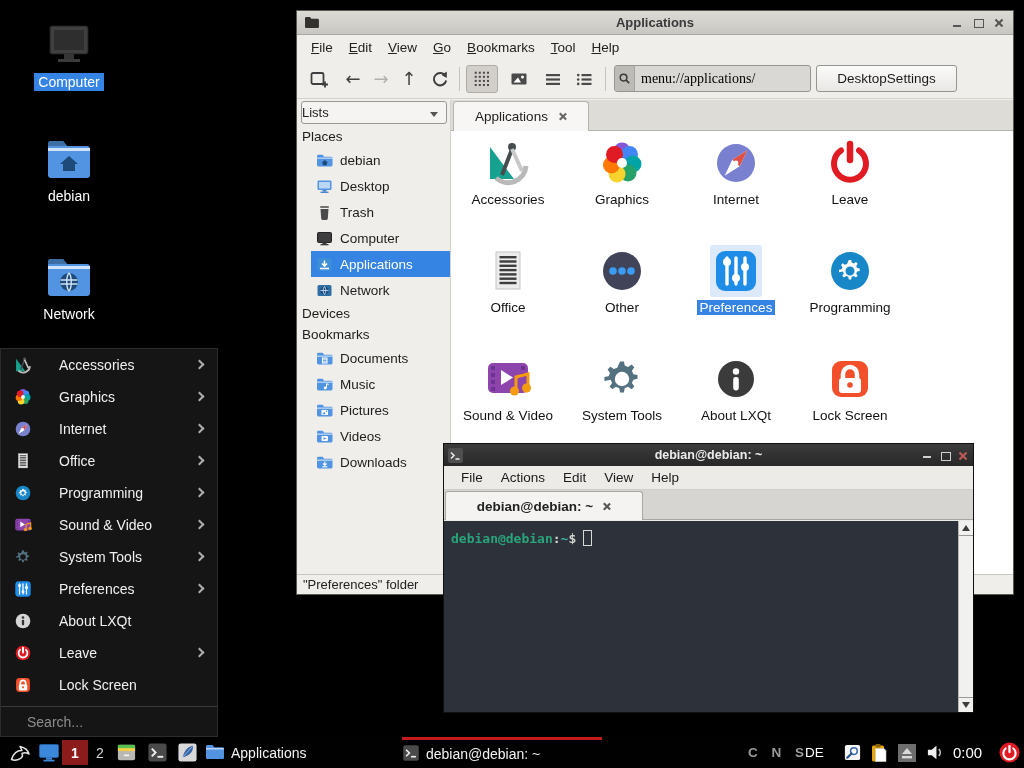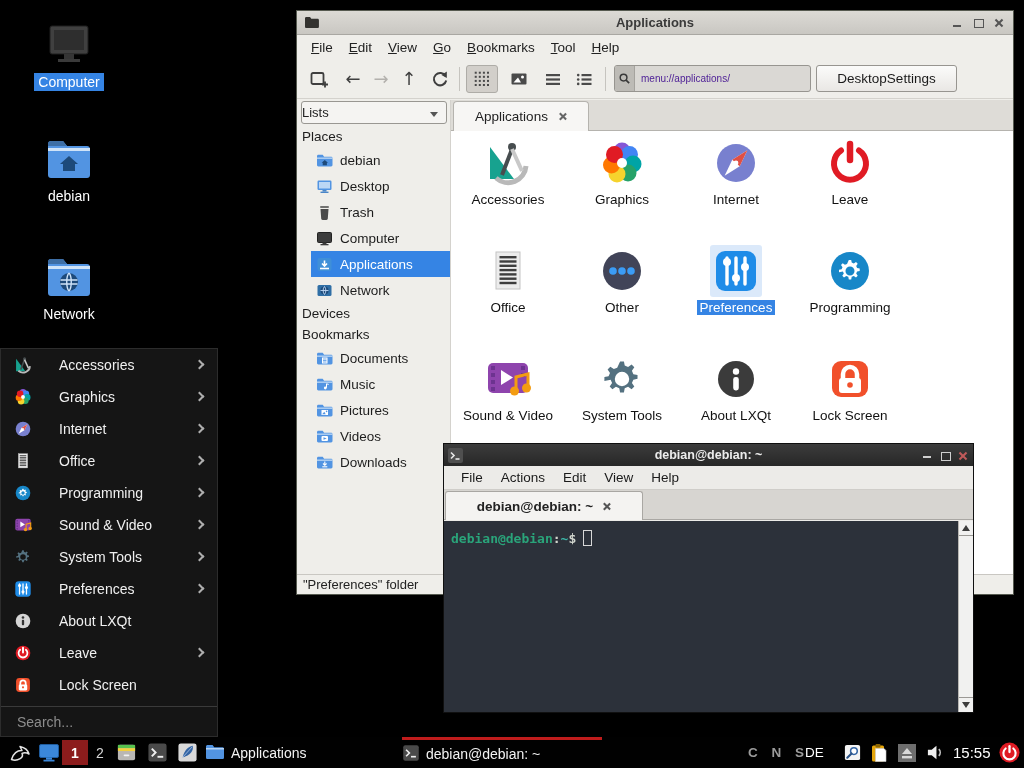--- a/index.html
+++ b/index.html
@@ -17,21 +17,21 @@
   .startmenu { position:absolute; left:0; top:348px; width:218px; height:389px;
                background:#151515; border:1px solid #2c2c2c; z-index:30; }
   .sm-item { position:relative; height:32px; display:flex; align-items:center; color:#f0f0f0; font-size:14px; }
   .sm-item .mi { width:20px; height:20px; margin-left:12px; flex:none; }
   .sm-item .ml { margin-left:26px; white-space:nowrap; }
   .chev { width:7px; height:7px; border-top:2px solid #aeaeae; border-right:2px solid #aeaeae;
           transform:rotate(45deg); position:absolute; right:14px; top:12px; }
   .sm-search { position:absolute; left:0; bottom:0; width:100%; height:30px; border-top:1px solid #3a3a3a;
                display:flex; align-items:center; }
   .sm-search input { background:transparent; border:none; outline:none; color:#f9a8d4;
-                     font-size:14px; margin-left:16px; width:190px; font-family:inherit; }
+                     font-size:14px; margin-left:26px; width:190px; font-family:inherit; }
   .sm-search input::placeholder { color:#8d8d8d; }
 
   
   .ctrl { display:inline-block; position:relative; width:12px; height:12px; margin-left:9px; }
   .c-min::after { content:""; position:absolute; left:2px; bottom:2px; width:8px; height:2px; background:currentColor; }
   .c-max::after { content:""; position:absolute; left:2px; top:2px; width:8px; height:7px; border:1.5px solid currentColor; }
   .c-close::before,.c-close::after { content:""; position:absolute; left:5px; top:1px; width:2px; height:10px; background:currentColor; }
   .c-close::before { transform:rotate(45deg); } .c-close::after { transform:rotate(-45deg); }
 
   
@@ -47,22 +47,22 @@
   .fm-menubar .mi::first-letter { text-decoration:underline; }
   .fm-toolbar { height:40px; position:relative; background:#efeeea; border-bottom:1px solid #d4d2cd; }
   .tbtn { position:absolute; top:6px; height:28px; display:flex; align-items:center; justify-content:center; color:#3f3f3f; }
   .tbtn.active { background:#d2cfca; border:1px solid #aeaca7; border-radius:3px; }
   .tbtn .uarrow { font-size:18px; line-height:1; font-family:"DejaVu Sans",sans-serif; }
   .tsep { position:absolute; top:8px; width:1px; height:24px; background:#c6c4bf; }
   .addr { position:absolute; left:317px; top:6px; width:197px; height:27px; border:1px solid #979590;
           border-radius:3px; background:#dad8d4; display:flex; align-items:center; overflow:hidden; }
   .addr .aicon { width:20px; height:100%; background:#bdbbb6; border-right:1px solid #a5a39e;
                  display:flex; align-items:center; justify-content:center; flex:none; }
-  .addr input { border:none; outline:none; background:transparent; font-size:10px; color:#4c1d95;
-                padding-left:6px; width:170px; font-family:Liberation Sans, sans-serif; }
+  .addr input { border:none; outline:none; background:transparent; font-size:14px; color:#000000;
+                padding-left:6px; width:170px; font-family:Liberation Serif, serif; }
   .dsbtn { position:absolute; left:519px; top:6px; width:141px; height:27px; border:1px solid #979590;
            border-radius:3px; background:linear-gradient(#fbfbfa,#e9e7e4); font-size:13.5px; color:#1a1a1a;
            display:flex; align-items:center; justify-content:center; }
   .fm-main { position:absolute; left:0; top:89px; right:0; bottom:20px; }
   .fm-side { position:absolute; left:0; top:0; width:154px; height:100%; background:#efeeea; border-right:1px solid #d4d2cd; }
   .combo { position:absolute; left:4px; top:1px; width:146px; height:23px; border:1px solid #999792;
            border-radius:3px; background:#f5f4f2; font-size:13px; display:flex; align-items:center; }
   .combo span { }
   .combo .darr { position:absolute; right:8px; top:10px; width:0; height:0;
                  border-left:4px solid transparent; border-right:4px solid transparent; border-top:5px solid #555; }
@@ -803,21 +803,21 @@
         <rect x="5" y="13" width="10" height="2.4" fill="#d9d9d9"></rect>
       </svg>
   </span>
   <span class="tb" style="left:923px;width:24px;justify-content:center;">
     <svg viewBox="0 0 22 20" width="21" height="19">
         <polygon points="3,7 7,7 12,3 12,17 7,13 3,13" fill="#efefef"></polygon>
         <path d="M14.5 6.5a5 5 0 0 1 0 7" stroke="#bdbdbd" stroke-width="1.8" fill="none"></path>
       </svg>
   </span>
   <span class="tb tray-txt clock">
-      <span>15:55</span>
+      <span>0:00</span>
     </span>
   <span class="tb" style="left:996px;width:26px;justify-content:center;">
     <svg viewBox="0 0 24 24" width="23" height="23">
         <circle cx="12" cy="12" r="10.5" fill="#e01b24"></circle>
         <path d="M12 5.5v6" stroke="#fff" stroke-width="2.4" stroke-linecap="round"></path>
         <path d="M8 7.8a6.4 6.4 0 1 0 8 0" stroke="#fff" stroke-width="2.2" fill="none" stroke-linecap="round"></path>
       </svg>
   </span>
 </div>
 

